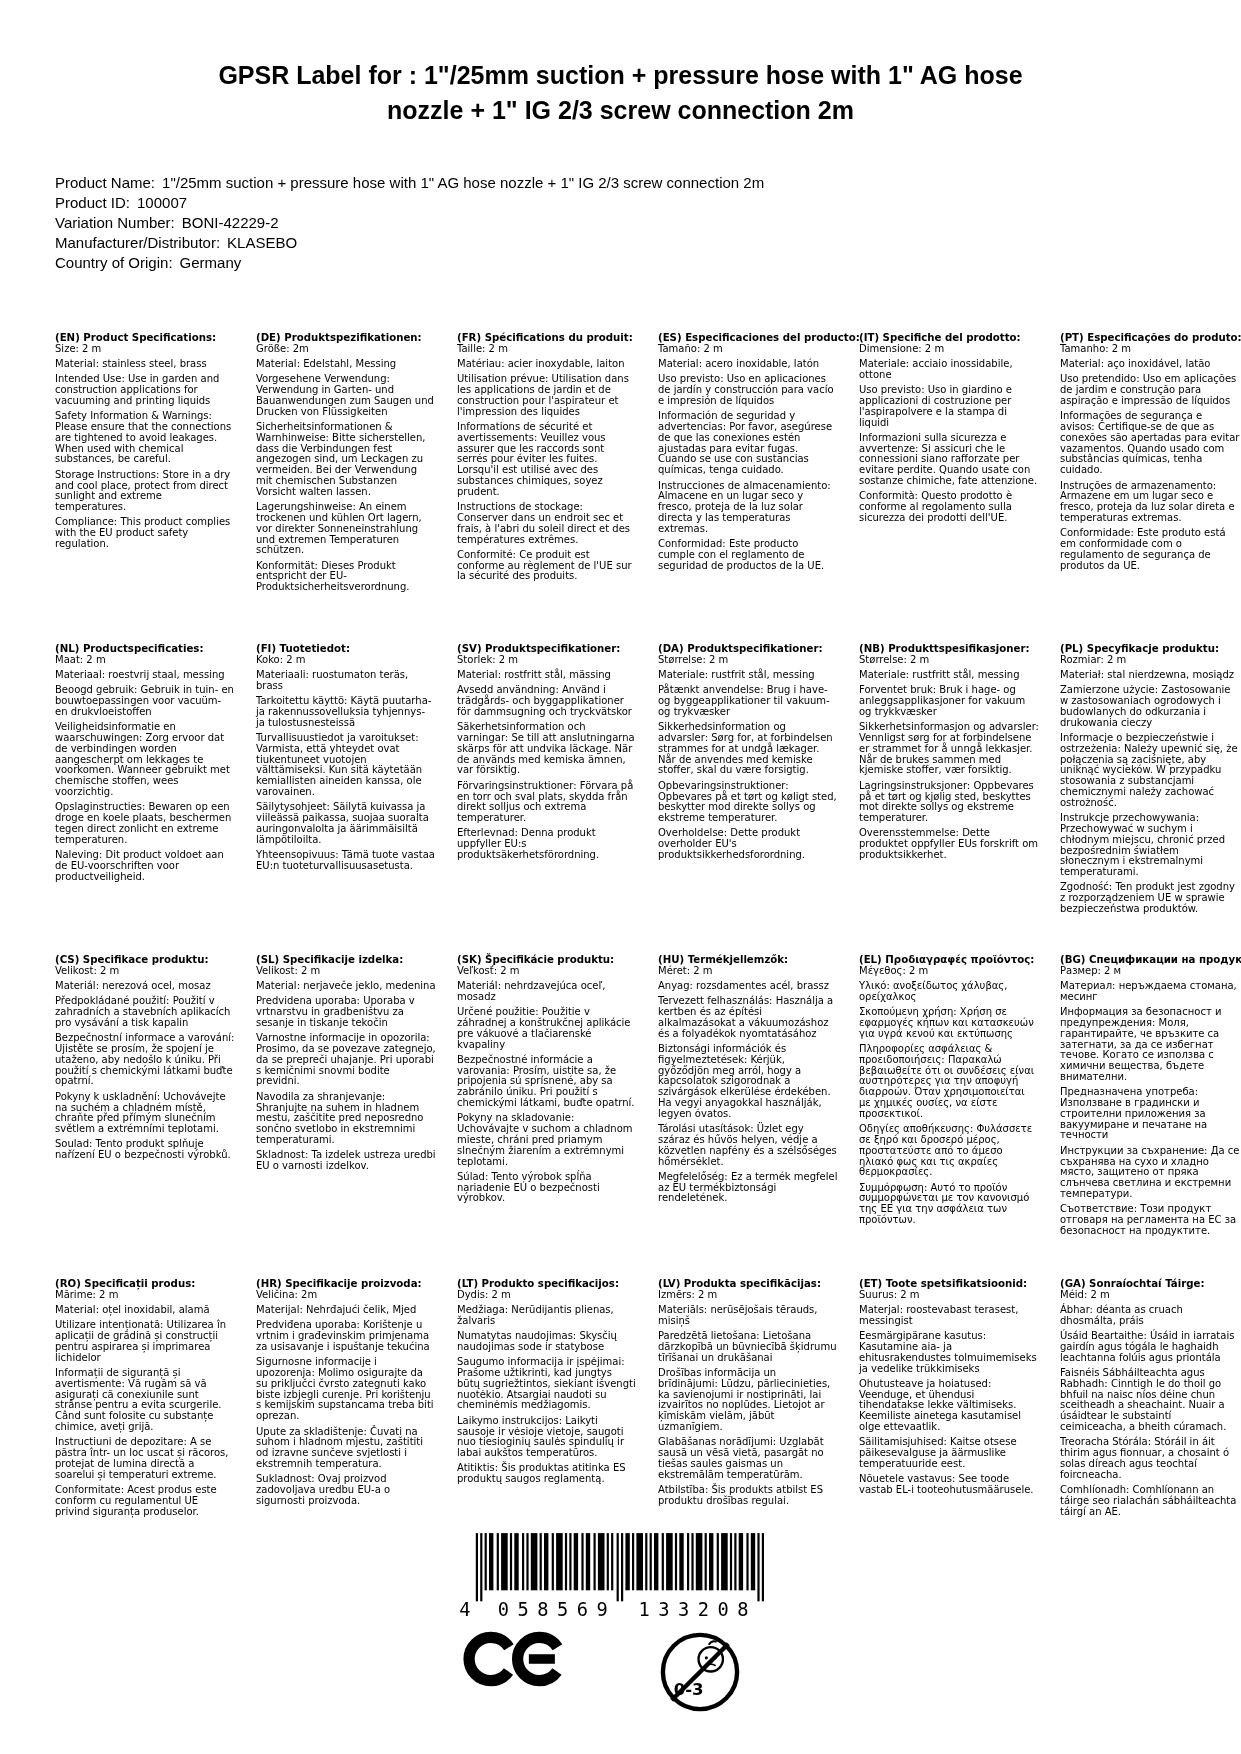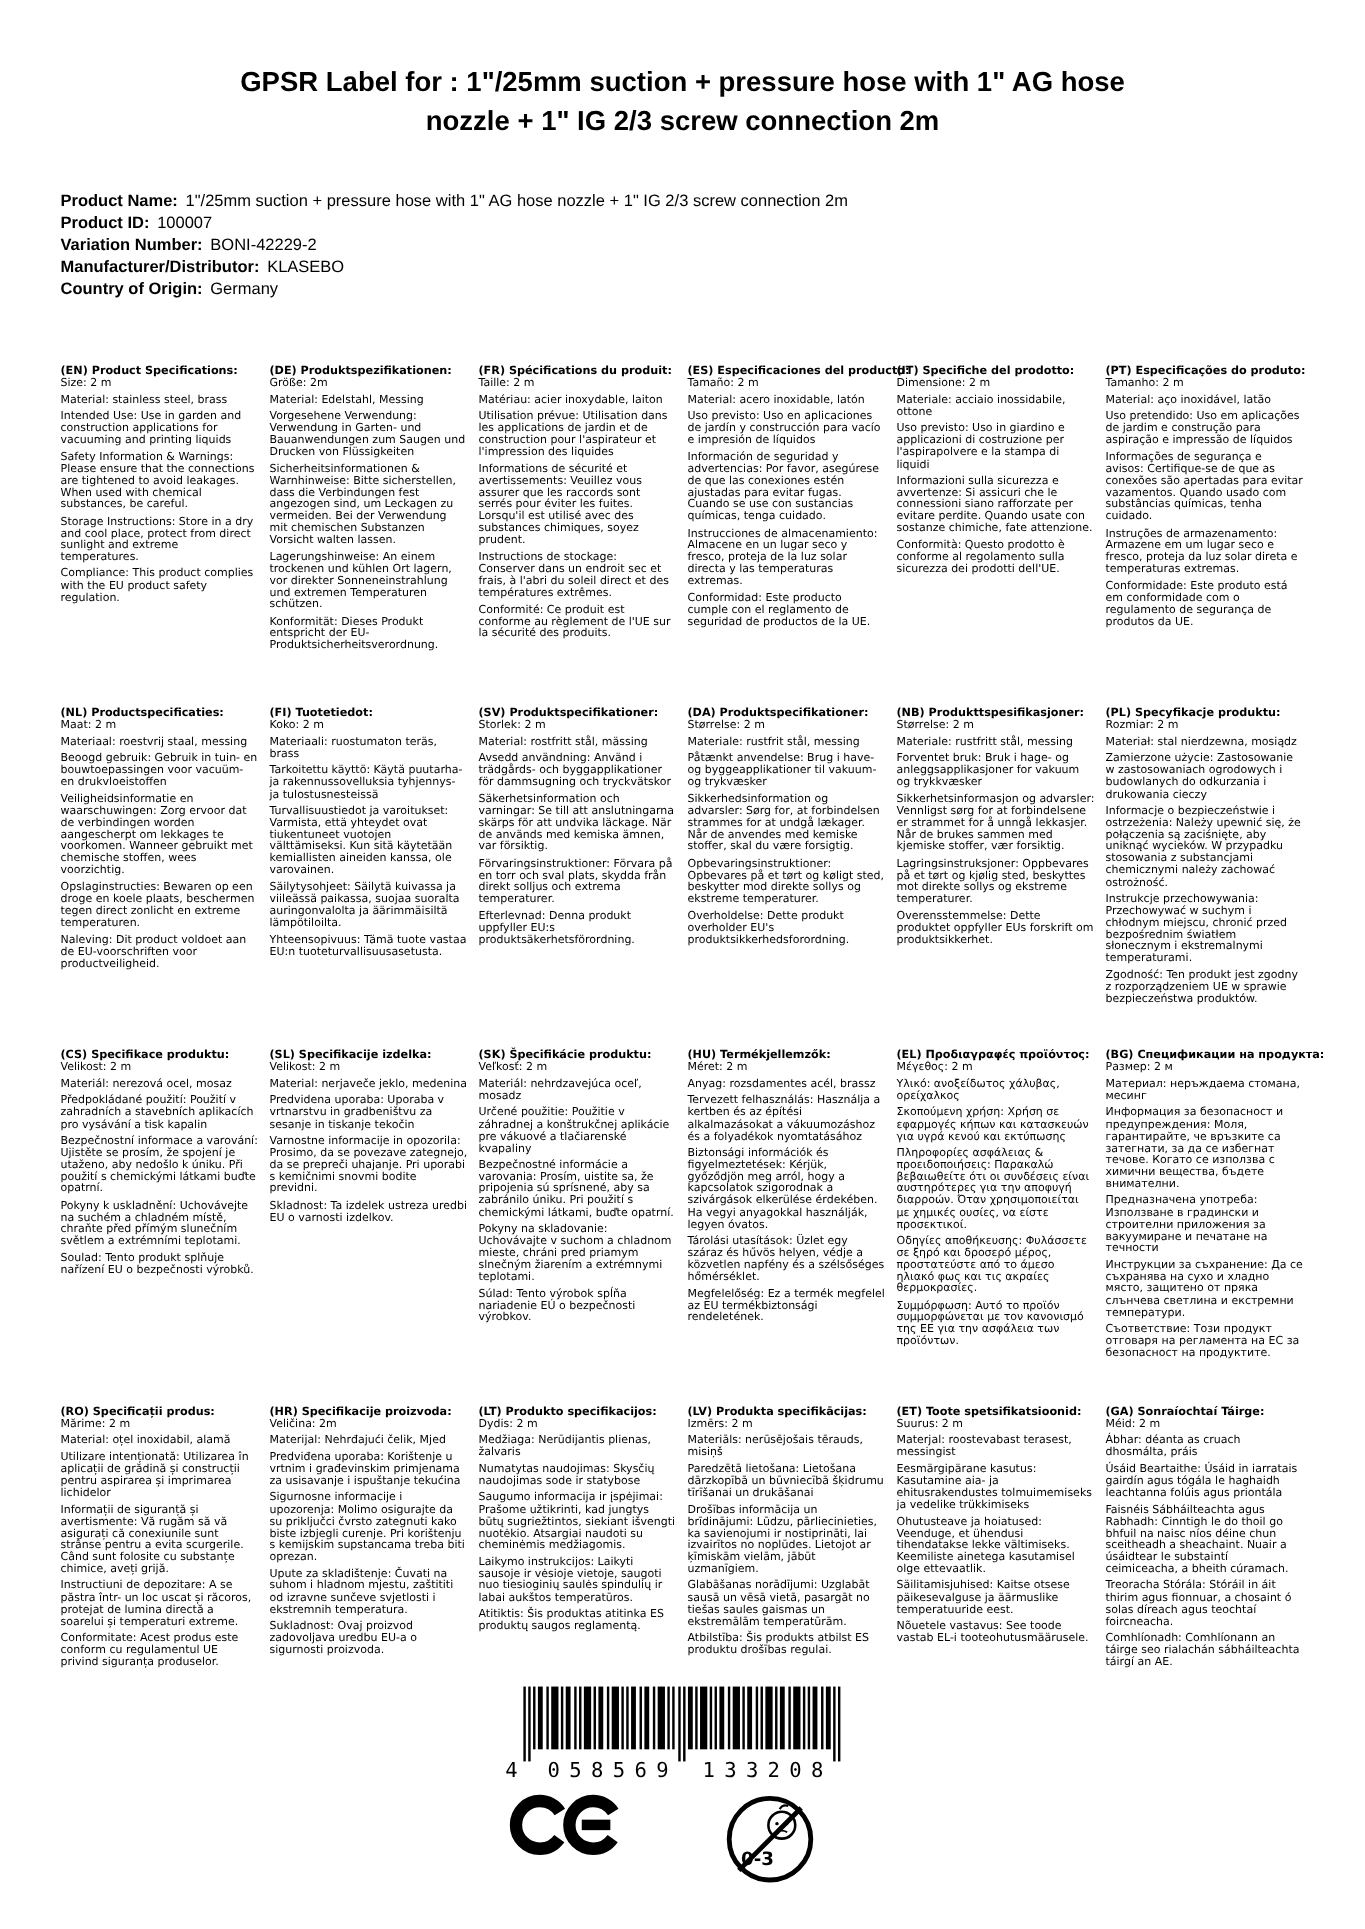--- a/index.html
+++ b/index.html
@@ -8,28 +8,28 @@
     width:1241px; height:1754px; background:#ffffff; color:#000;
     font-family:"DejaVu Sans", sans-serif; overflow:hidden;
   }
   .page { width:1241px; height:1754px; padding:40px 55px 0 55px; position:relative; }
   .title {
     font-family:"Liberation Sans", sans-serif; font-weight:bold;
     font-size:25px; line-height:1.38; text-align:center; margin:18px auto 0 auto;
   }
   .info { margin-top:46px; font-family:"Liberation Sans", sans-serif; font-size:15px; line-height:20px; }
   .info .row { white-space:nowrap; }
-  .info .label { font-weight:bold; }
+  .info .label { font-weight:normal; }
   .info .value { margin-left:7px; }
   .grid {
     margin-top:60px;
     display:grid;
     grid-template-columns:repeat(6,180px);
     grid-template-rows:311px 311px 324px auto;
-    column-gap:10px;
+    column-gap:21px;
   }
   .block { font-size:10px; line-height:10.8px; overflow-wrap:break-word; }
   .block-header { font-weight:bold; font-size:10.2px; white-space:nowrap; }
   .block p { margin:0; }
   .block p + p { margin-top:4.5px; }
   .barcode-wrap { margin-top:16px; display:flex; justify-content:center; }
   .barcode-digits { font-family:"DejaVu Sans Mono", monospace; }
   .marks { display:flex; align-items:flex-start; margin-left:408px; margin-top:12px; gap:92px; }
 </style>
 </head>
@@ -166,20 +166,21 @@
         <p>Bezpečnostní informace a varování: Ujistěte se prosím, že spojení je utaženo, aby nedošlo k úniku. Při použití s chemickými látkami buďte opatrní.</p>
         <p>Pokyny k uskladnění: Uchovávejte na suchém a chladném místě, chraňte před přímým slunečním světlem a extrémními teplotami.</p>
         <p>Soulad: Tento produkt splňuje nařízení EU o bezpečnosti výrobků.</p>
       </div>
       <div class="block">
         <div class="block-header">(SL) Specifikacije izdelka:</div>
         <p>Velikost: 2 m</p>
         <p>Material: nerjaveče jeklo, medenina</p>
         <p>Predvidena uporaba: Uporaba v vrtnarstvu in gradbeništvu za sesanje in tiskanje tekočin</p>
         <p>Varnostne informacije in opozorila: Prosimo, da se povezave zategnejo, da se prepreči uhajanje. Pri uporabi s kemičnimi snovmi bodite previdni.</p>
+        <p>Navodila za shranjevanje: Shranjujte na suhem in hladnem mestu, zaščitite pred neposredno sončno svetlobo in ekstremnimi temperaturami.</p>
         <p>Skladnost: Ta izdelek ustreza uredbi EU o varnosti izdelkov.</p>
       </div>
       <div class="block">
         <div class="block-header">(SK) Špecifikácie produktu:</div>
         <p>Veľkosť: 2 m</p>
         <p>Materiál: nehrdzavejúca oceľ, mosadz</p>
         <p>Určené použitie: Použitie v záhradnej a konštrukčnej aplikácie pre vákuové a tlačiarenské kvapaliny</p>
         <p>Bezpečnostné informácie a varovania: Prosím, uistite sa, že pripojenia sú sprísnené, aby sa zabránilo úniku. Pri použití s chemickými látkami, buďte opatrní.</p>
         <p>Pokyny na skladovanie: Uchovávajte v suchom a chladnom mieste, chráni pred priamym slnečným žiarením a extrémnymi teplotami.</p>
         <p>Súlad: Tento výrobok spĺňa nariadenie EÚ o bezpečnosti výrobkov.</p>

